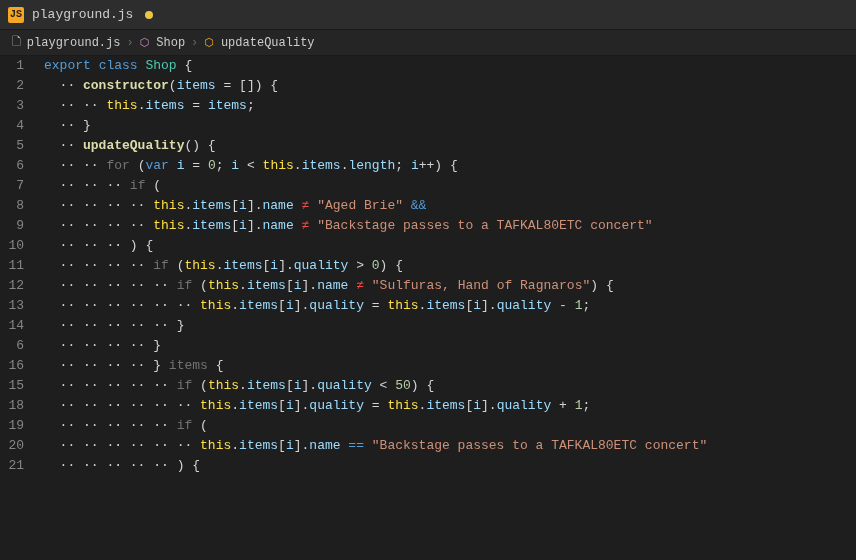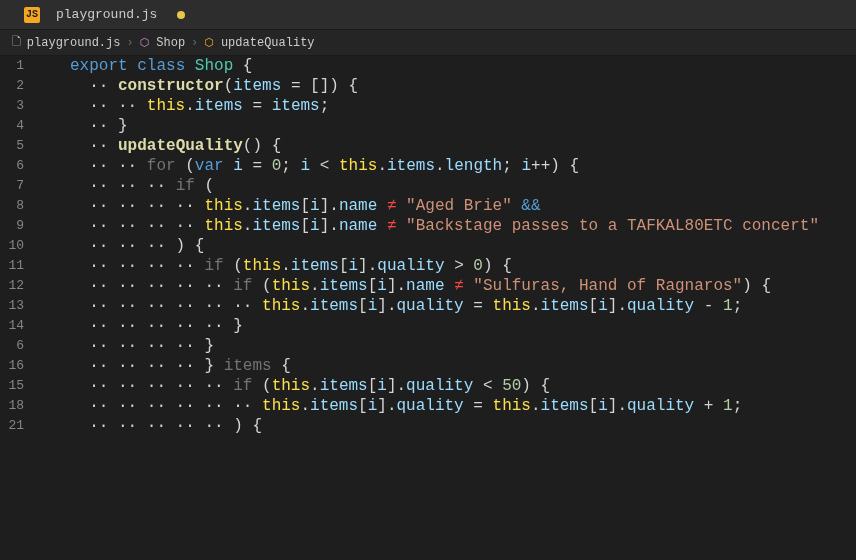--- a/index.html
+++ b/index.html
@@ -10,22 +10,22 @@
       color: #d4d4d4;
       width: 856px;
       height: 560px;
       overflow: hidden;
     }
     .title-bar {
       background: #2d2d2d;
       height: 30px;
       display: flex;
       align-items: center;
-      padding: 0 24px;
-      gap: 16px;
+      padding: 0 8px;
+      gap: 8px;
       border-bottom: 1px solid #1a1a1a;
     }
     .title-bar-icon {
       width: 16px;
       height: 16px;
       background: #f5a623;
       border-radius: 2px;
       display: flex;
       align-items: center;
       justify-content: center;
@@ -82,24 +82,23 @@
       color: #858585;
       text-align: right;
       padding-right: 16px;
       user-select: none;
       font-size: 13px;
       line-height: 20px;
     }
     .line-content {
       flex: 1;
       white-space: pre;
-      font-size: 16px;
+      font-size: 13px;
       line-height: 20px;
       padding-left: 4px;
-      margin-left: 26px;
     }
 
     
     .kw { color: #569cd6; } 
     .kw-ctrl { color: #737373; } 
     .cls { color: #4ec9b0; } 
     .fn { color: #dcdcaa; font-weight: bold; } 
     .str { color: #ce9178; } 
     .num { color: #b5cea8; } 
     .op-ne { color: #f44747; } 
@@ -215,20 +214,28 @@
   <div class="line">
     <span class="line-number">15</span>
     <span class="line-content">  <span class="plain">·· ·· ·· ·· ·· </span><span class="kw-ctrl">if</span> <span class="plain">(</span><span class="this-kw">this</span><span class="plain">.</span><span class="prop">items</span><span class="plain">[</span><span class="var">i</span><span class="plain">].</span><span class="prop">quality</span> <span class="plain">&lt;</span> <span class="num">50</span><span class="plain">)</span> <span class="plain">{</span></span>
   </div>
 
   <div class="line">
     <span class="line-number">18</span>
     <span class="line-content">  <span class="plain">·· ·· ·· ·· ·· ·· </span><span class="this-kw">this</span><span class="plain">.</span><span class="prop">items</span><span class="plain">[</span><span class="var">i</span><span class="plain">].</span><span class="prop">quality</span> <span class="plain">=</span> <span class="this-kw">this</span><span class="plain">.</span><span class="prop">items</span><span class="plain">[</span><span class="var">i</span><span class="plain">].</span><span class="prop">quality</span> <span class="plain">+</span> <span class="num">1</span><span class="plain">;</span></span>
   </div>
 
-
+  <div class="line">
+    <span class="line-number">19</span>
+    <span class="line-content">  <span class="plain">·· ·· ·· ·· ·· </span><span class="kw-ctrl">if</span> <span class="plain">(</span></span>
+  </div>
+
+  <div class="line">
+    <span class="line-number">20</span>
+    <span class="line-content">  <span class="plain">·· ·· ·· ·· ·· ·· </span><span class="this-kw">this</span><span class="plain">.</span><span class="prop">items</span><span class="plain">[</span><span class="var">i</span><span class="plain">].</span><span class="prop">name</span> <span class="op-eq">==</span> <span class="str">"Backstage passes to a TAFKAL80ETC concert"</span></span>
+  </div>
 
   <div class="line">
     <span class="line-number">21</span>
     <span class="line-content">  <span class="plain">·· ·· ·· ·· ·· ) {</span></span>
   </div>
 
 </div>
 
 </body></html>

